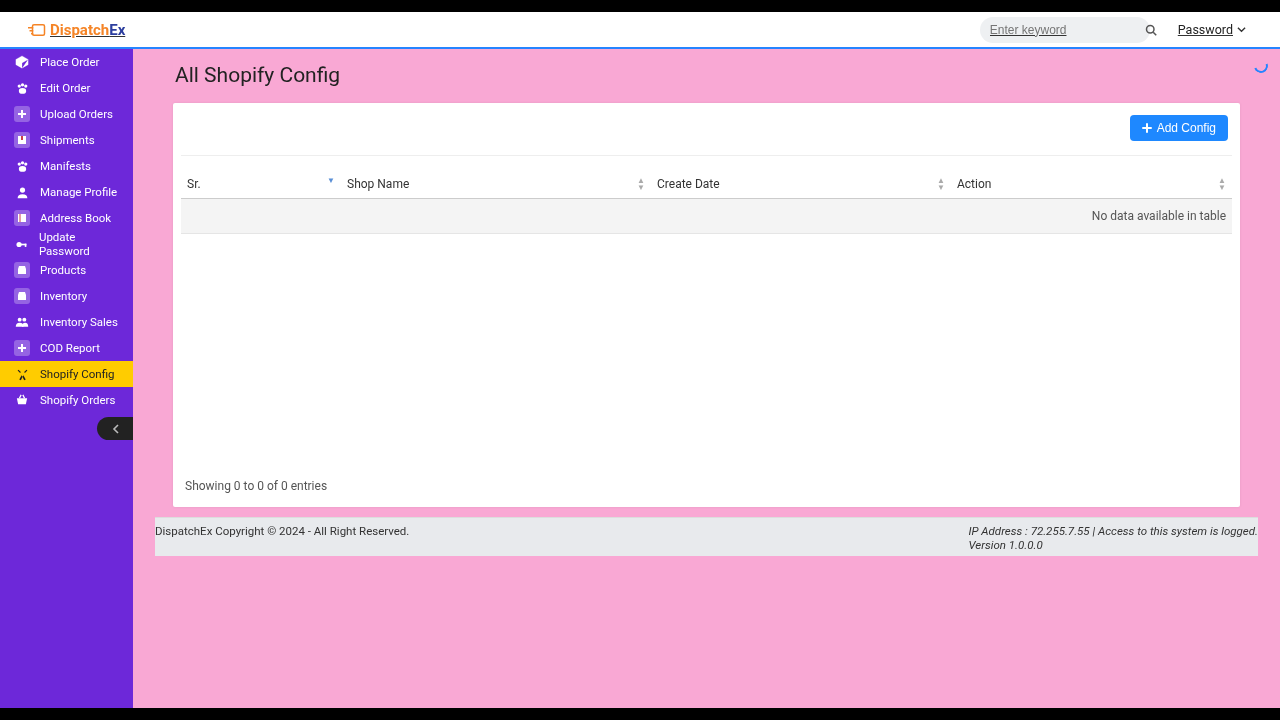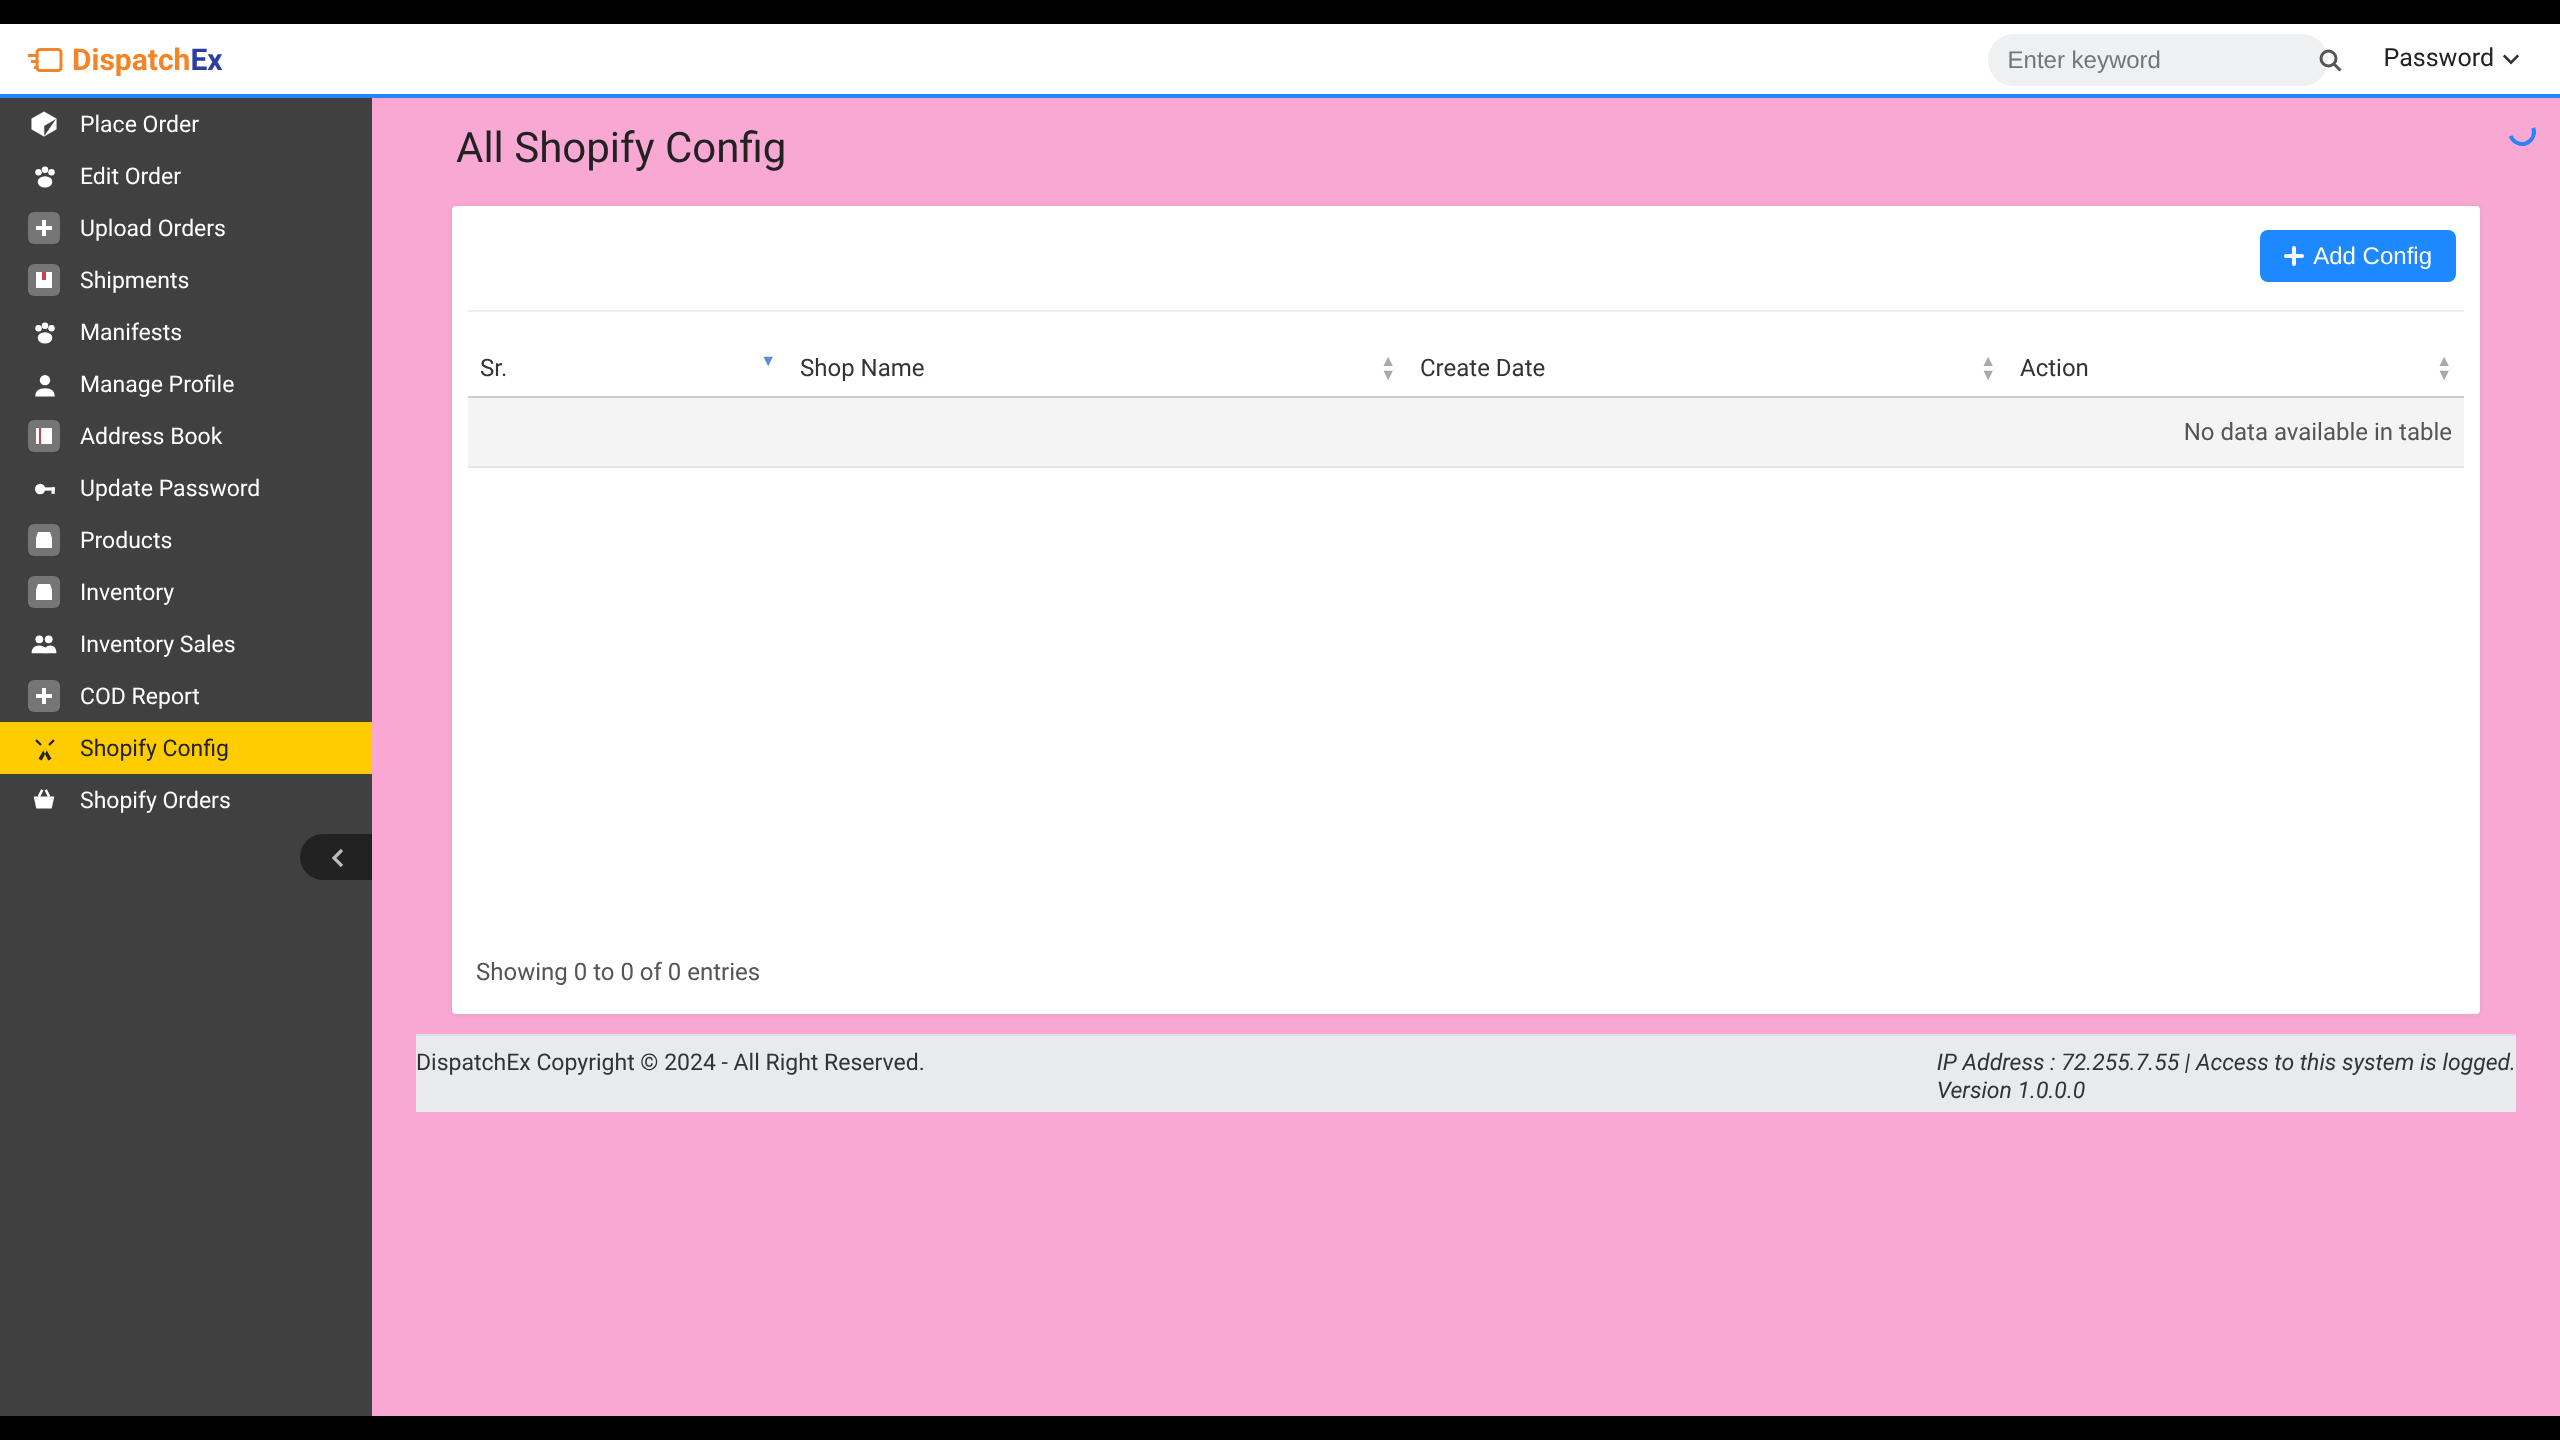--- a/index.html
+++ b/index.html
@@ -25,22 +25,23 @@
     display: flex;
     flex-direction: column;
   }
   
   .topbar {
     height: 37px;
     background: #fff;
     border-bottom: 2px solid #2684ff;
     display: flex;
     align-items: center;
-    padding: 0 14px;
+    padding: 0 28px;
     position: relative;
+    text-decoration: underline;
   }
   .logo {
     display: flex;
     align-items: center;
     font-weight: 700;
     font-size: 15px;
     cursor: pointer;
   }
   .logo-icon {
     width: 18px; height: 14px;
@@ -82,22 +83,22 @@
   }
   .user-menu .chev { margin-left: 4px; font-size: 10px; }
   
   .body {
     flex: 1;
     display: flex;
     min-height: 0;
   }
   
   .sidebar {
-    width: 186px;
-    background: #404040;
+    width: 133px;
+    background: #6d28d9;
     color: #fff;
     position: relative;
     overflow: visible;
   }
   .sidebar .item {
     display: flex;
     align-items: center;
     height: 26px;
     padding: 0 10px 0 14px;
     font-size: 11.5px;

